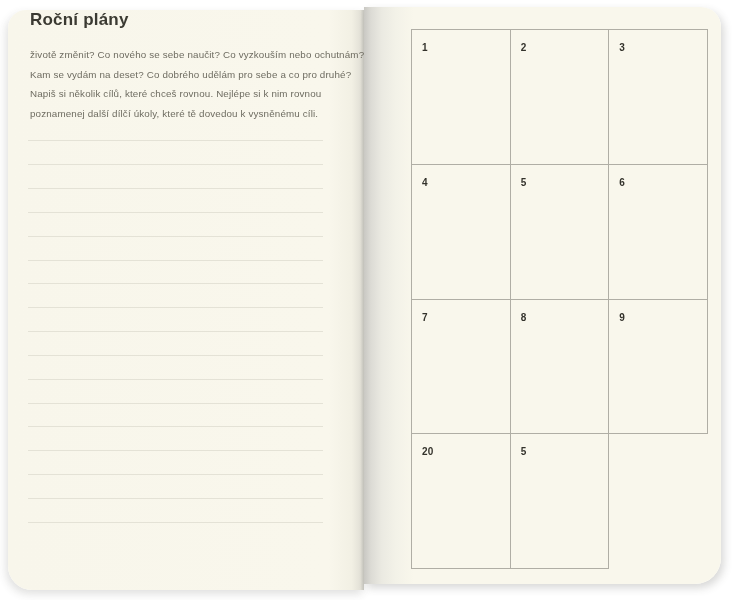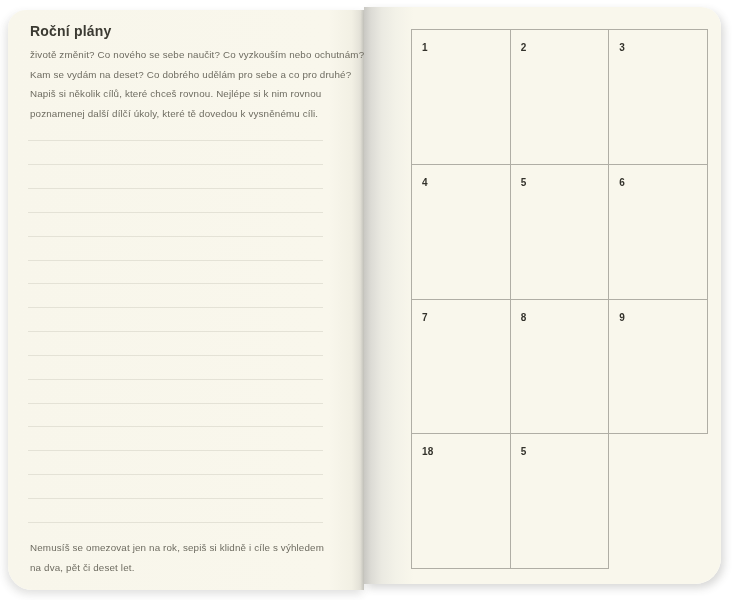--- a/index.html
+++ b/index.html
@@ -33,22 +33,22 @@
     border-radius: 0 20px 26px 0;
     background: linear-gradient(to right,
       #c9c8c3 0px, #dcdbd5 7px, #ebeae2 18px,
       #f3f2e8 32px, #f9f7ec 50px, #f9f7ec 100%);
     box-shadow: 3px 4px 9px rgba(60,60,55,0.2);
   }
 
   
   .lp-title {
     position: absolute;
-    left: 22px; top: 13px;
-    font-size: 14px;
+    left: 22px; top: 0;
+    font-size: 17px;
     font-weight: bold;
     letter-spacing: 0.2px;
     color: #3b3a32;
   }
 
   .lp-intro {
     position: absolute;
     left: 22px; top: 35px;
     width: 325px;
   }
@@ -125,33 +125,29 @@
       <div class="ruled-line"></div>
       <div class="ruled-line"></div>
       <div class="ruled-line"></div>
       <div class="ruled-line"></div>
       <div class="ruled-line"></div>
       <div class="ruled-line"></div>
       <div class="ruled-line"></div>
       <div class="ruled-line"></div>
     </div>
 
-  <div class="lp-footer" id="footer-container">
-      <div class="text-line">Nemusíš se omezovat jen na rok, sepiš si klidně i cíle s výhledem</div>
-      <div class="text-line">na dva, pět či deset let.</div>
-    </div>
 </div>
 
 <div class="page page-right">
   <div class="rp-grid" id="grid-container">
       <div class="rp-cell"><span class="cell-number">1</span></div>
       <div class="rp-cell"><span class="cell-number">2</span></div>
       <div class="rp-cell"><span class="cell-number">3</span></div>
       <div class="rp-cell"><span class="cell-number">4</span></div>
       <div class="rp-cell"><span class="cell-number">5</span></div>
       <div class="rp-cell"><span class="cell-number">6</span></div>
       <div class="rp-cell"><span class="cell-number">7</span></div>
       <div class="rp-cell"><span class="cell-number">8</span></div>
       <div class="rp-cell"><span class="cell-number">9</span></div>
-      <div class="rp-cell"><span class="cell-number">18</span></div>
+      <div class="rp-cell"><span class="cell-number">20</span></div>
       <div class="rp-cell"><span class="cell-number">5</span></div>
     </div>
 </div>
 
 </body></html>

